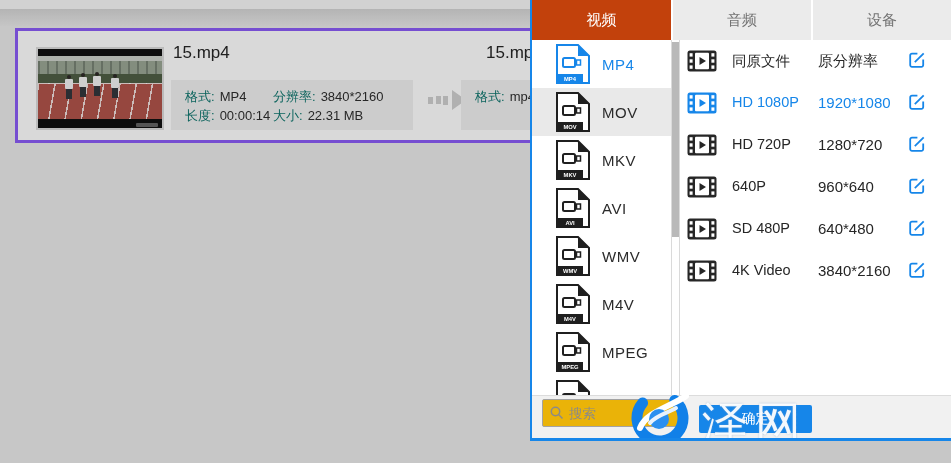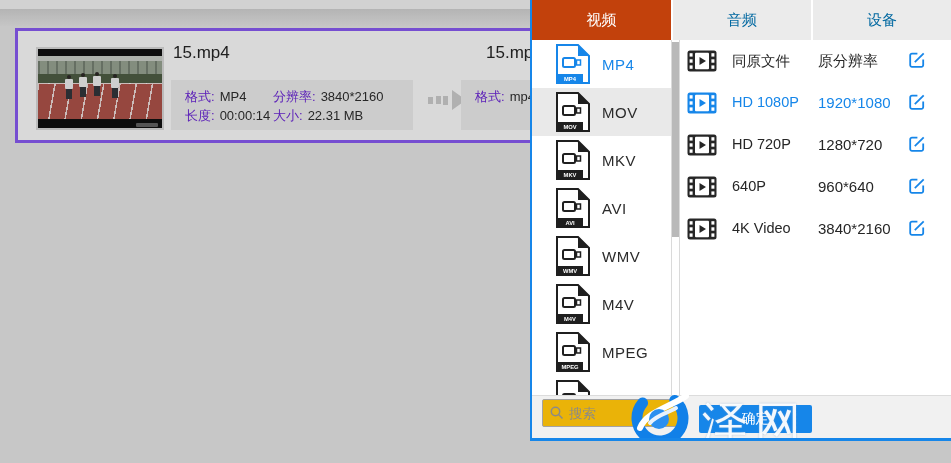--- a/index.html
+++ b/index.html
@@ -25,36 +25,36 @@
   .person .head { width:4px; height:4px; background:#2e2a28; border-radius:50%; margin:0 auto; }
   .person .torso { width:8px; height:10px; background:#f2f2f2; margin:0 auto; border-radius:1px; }
   .person .legs { width:6px; height:10px; background:#33373c; margin:0 auto; }
   .thumb .mark { position:absolute; right:4px; bottom:1px; width:22px; height:4px; background:rgba(255,255,255,.35); border-radius:1px; }
 
   .file-title { position:absolute; top:12px; font-size:17px; color:#262626; }
   .t-src { left:155px; } .t-dst { left:468px; }
   .info-box { position:absolute; top:49px; height:50px; background:#f0f0f0; padding:7px 14px; display:grid; grid-auto-rows:19px; align-items:center; font-size:13px; }
   .ib-src { left:153px; width:242px; grid-template-columns:88px auto; }
   .ib-dst { left:443px; width:240px; grid-template-columns:120px auto; }
-  .il { color:#6d28d9; margin-right:5px; }
+  .il { color:#0f766e; margin-right:5px; }
   .iv { color:#2e2e2e; }
   .ipair { white-space:nowrap; }
 
   .convert-arrow { position:absolute; left:410px; top:58px; width:48px; height:22px; display:flex; align-items:center; }
   .ca-bar { width:5px; height:8px; background:#cfcfcf; margin-right:2.5px; }
   .ca-tri { width:0; height:0; border-left:14px solid #cfcfcf; border-top:10px solid transparent; border-bottom:10px solid transparent; margin-left:1px; }
 
   .dim-left { position:absolute; left:0; top:0; width:530px; height:463px; background:rgba(0,0,0,0.15); z-index:5; }
   .dim-bottom { position:absolute; left:530px; top:441px; width:421px; height:22px; background:rgba(0,0,0,0.15); z-index:5; }
 
   
   .popup { position:absolute; left:530px; top:0; width:421px; height:441px; background:#fff; z-index:10;
            border-left:2px solid #1686e9; border-bottom:3px solid #1686e9; overflow:hidden; }
   .tabs { display:flex; height:40px; }
-  .tab { height:40px; line-height:40px; text-align:center; font-size:15px; color:#0369a1; background:#ebebeb; cursor:default; }
+  .tab { height:40px; line-height:40px; text-align:center; font-size:15px; color:#737373; background:#ebebeb; cursor:default; }
   .tab-video { width:139px; background:#c2410c; color:#fff; }
   .tab-audio { width:140px; border-left:2px solid #fff; }
   .tab-device { flex:1; border-left:2px solid #fff; }
 
   .popup-body { display:flex; height:355px; }
   .format-col { width:139px; overflow:hidden; }
   .frow { height:48px; display:flex; align-items:center; color:#1f1f1f; }
   .frow.hov { background:#e9e9e9; }
   .frow.sel { color:#1686e9; }
   .ficon { margin-left:24px; flex:0 0 auto; }
@@ -333,20 +333,39 @@
         <path d="M12.5,7 L19,11 L12.5,15 z" fill="currentColor"></path>
       </svg>
       <span class="qname">640P</span>
       <span class="qres">960*640</span>
       <svg class="edit-btn" width="18" height="18" viewBox="0 0 18 18">
         <path d="M15.2,8.5 V14 a1.8,1.8 0 0 1 -1.8,1.8 H4 A1.8,1.8 0 0 1 2.2,14 V4.4 A1.8,1.8 0 0 1 4,2.6 h5.4" fill="none" stroke="currentColor" stroke-width="1.8"></path>
         <path d="M6.8,11.2 L15.7,2.3" fill="none" stroke="currentColor" stroke-width="1.8"></path>
       </svg>
     </div>
 
+    <div class="qrow">
+      <svg class="qicon" width="30" height="22" viewBox="0 0 30 22">
+        <rect x="0.5" y="0.5" width="29" height="21" rx="2.5" fill="currentColor"></rect>
+        <rect x="2.6" y="3.2" width="3" height="3.4" fill="#fff"></rect>
+              <rect x="2.6" y="9.3" width="3" height="3.4" fill="#fff"></rect>
+              <rect x="2.6" y="15.4" width="3" height="3.4" fill="#fff"></rect>
+        <rect x="24.4" y="3.2" width="3" height="3.4" fill="#fff"></rect>
+              <rect x="24.4" y="9.3" width="3" height="3.4" fill="#fff"></rect>
+              <rect x="24.4" y="15.4" width="3" height="3.4" fill="#fff"></rect>
+        <rect x="8" y="2.8" width="14" height="16.4" rx="1" fill="#fff"></rect>
+        <path d="M12.5,7 L19,11 L12.5,15 z" fill="currentColor"></path>
+      </svg>
+      <span class="qname">SD 480P</span>
+      <span class="qres">640*480</span>
+      <svg class="edit-btn" width="18" height="18" viewBox="0 0 18 18">
+        <path d="M15.2,8.5 V14 a1.8,1.8 0 0 1 -1.8,1.8 H4 A1.8,1.8 0 0 1 2.2,14 V4.4 A1.8,1.8 0 0 1 4,2.6 h5.4" fill="none" stroke="currentColor" stroke-width="1.8"></path>
+        <path d="M6.8,11.2 L15.7,2.3" fill="none" stroke="currentColor" stroke-width="1.8"></path>
+      </svg>
+    </div>
 
     <div class="qrow">
       <svg class="qicon" width="30" height="22" viewBox="0 0 30 22">
         <rect x="0.5" y="0.5" width="29" height="21" rx="2.5" fill="currentColor"></rect>
         <rect x="2.6" y="3.2" width="3" height="3.4" fill="#fff"></rect>
               <rect x="2.6" y="9.3" width="3" height="3.4" fill="#fff"></rect>
               <rect x="2.6" y="15.4" width="3" height="3.4" fill="#fff"></rect>
         <rect x="24.4" y="3.2" width="3" height="3.4" fill="#fff"></rect>
               <rect x="24.4" y="9.3" width="3" height="3.4" fill="#fff"></rect>
               <rect x="24.4" y="15.4" width="3" height="3.4" fill="#fff"></rect>

